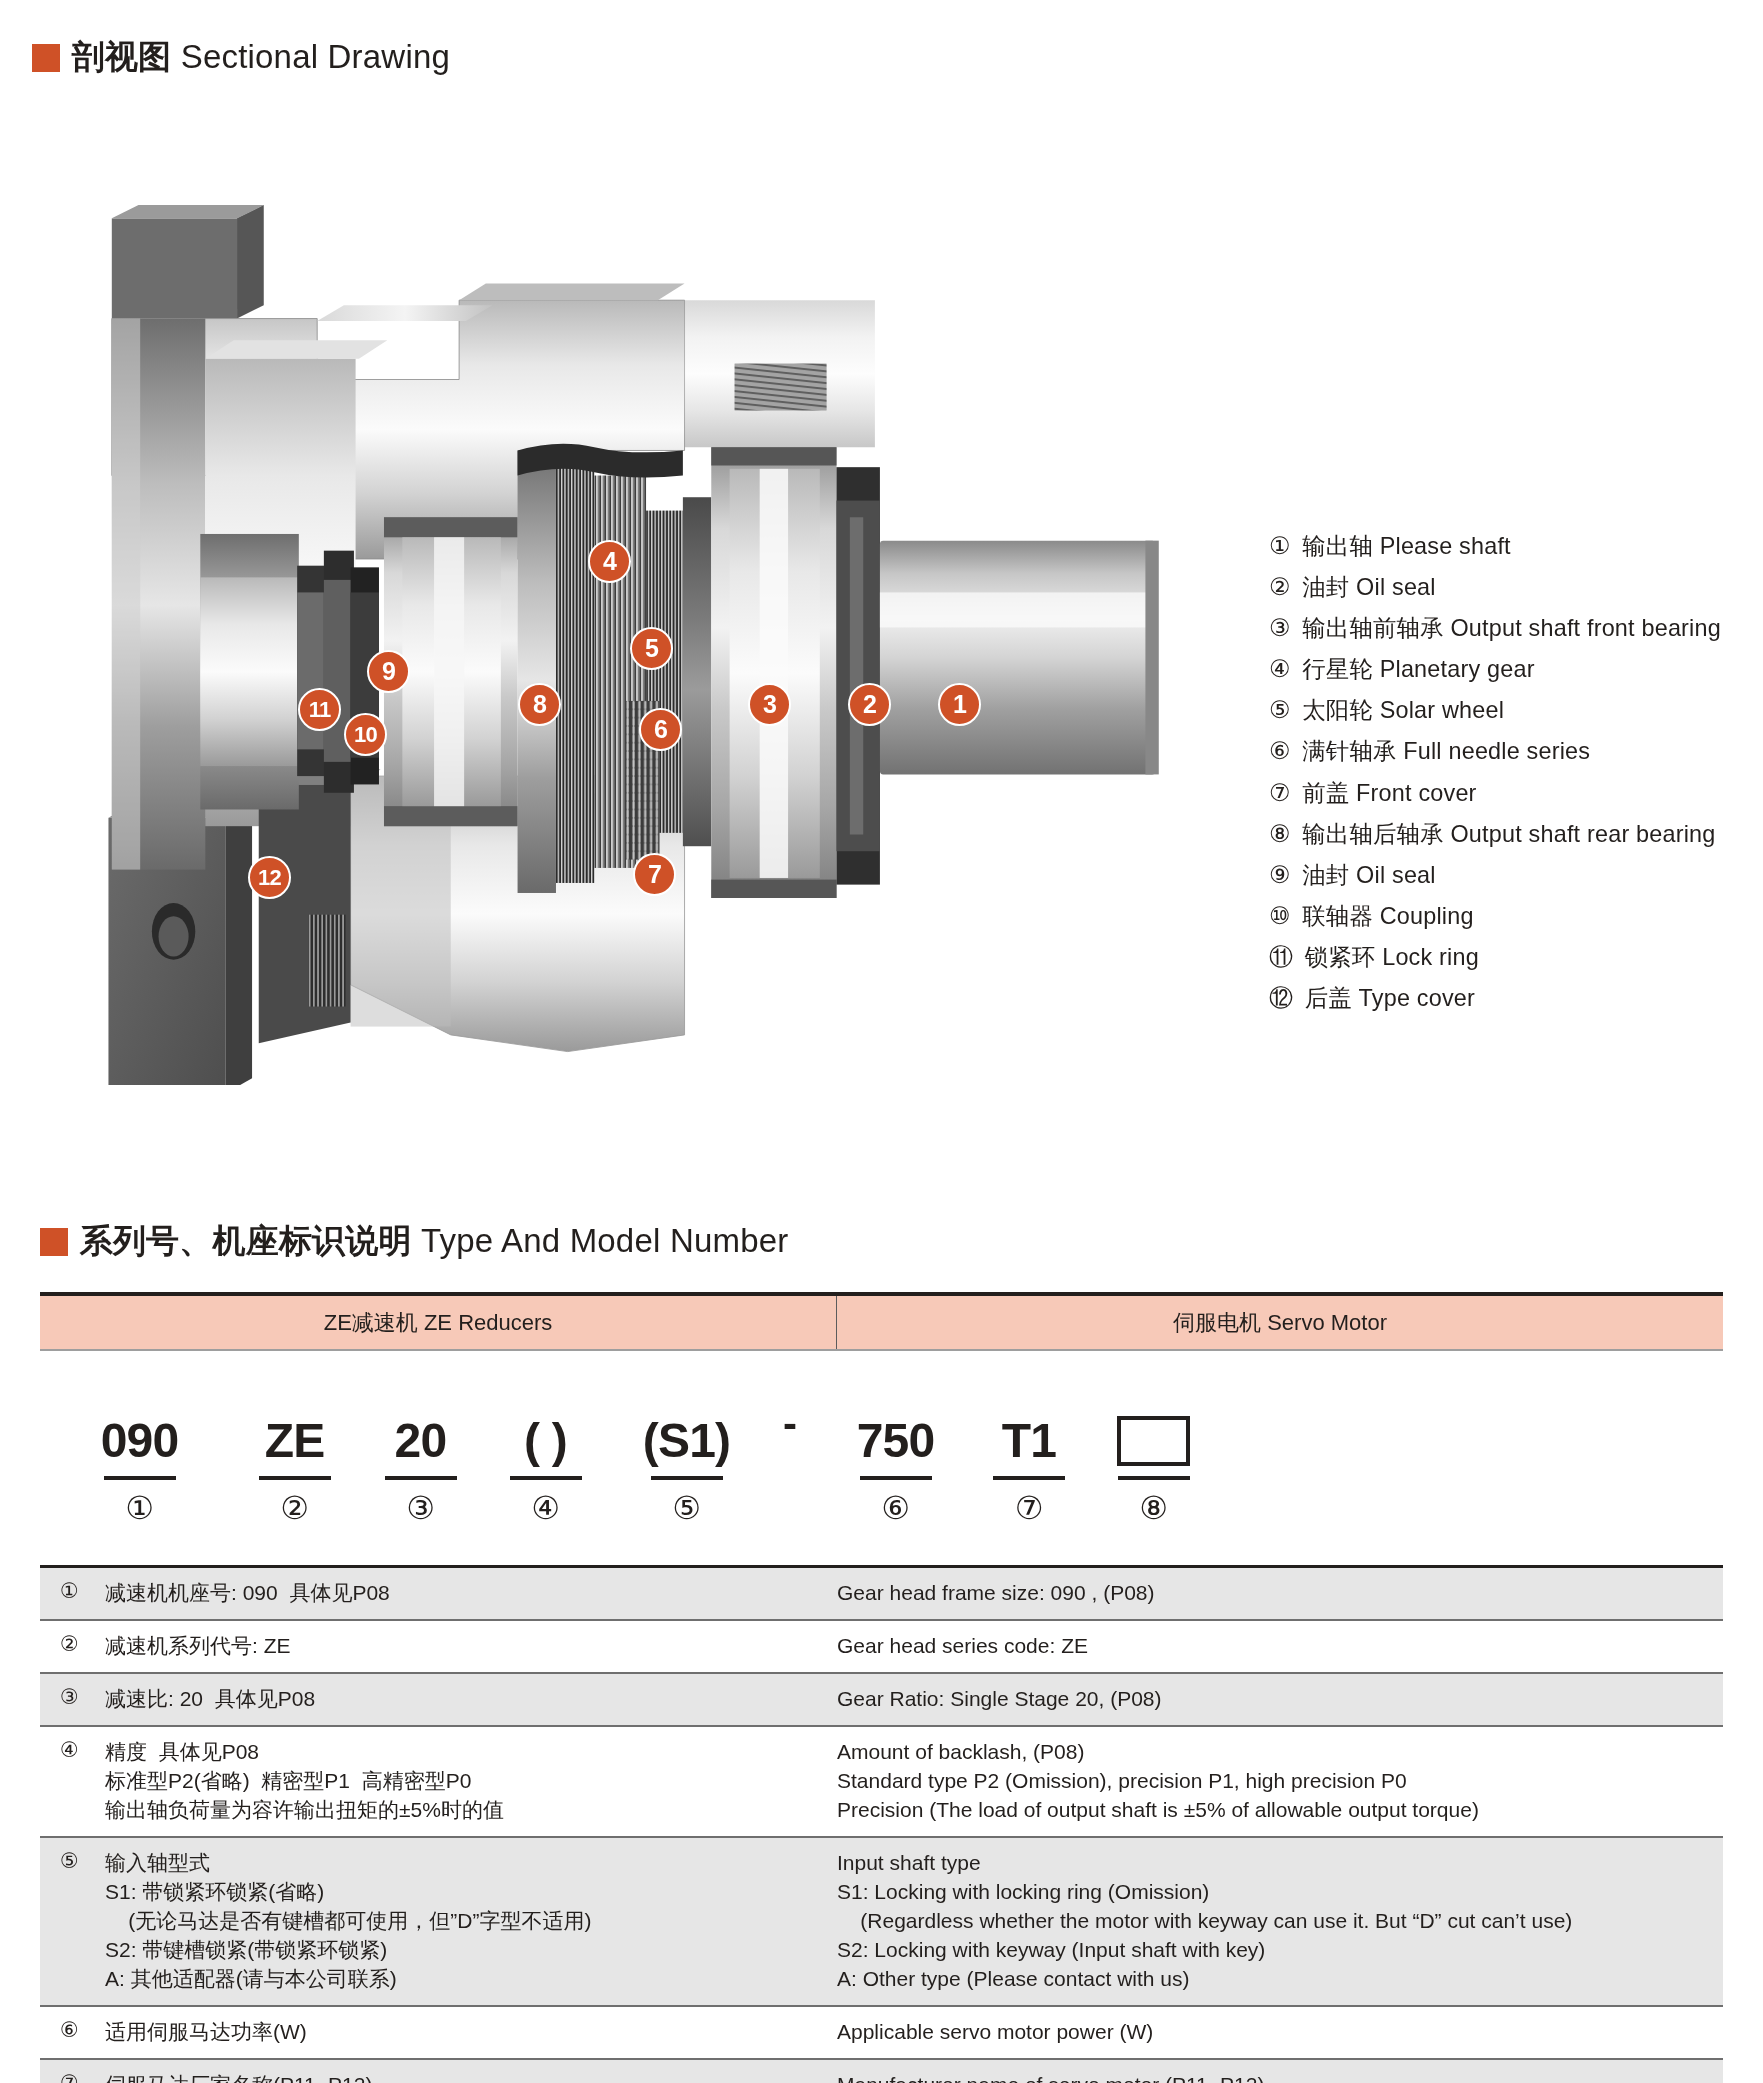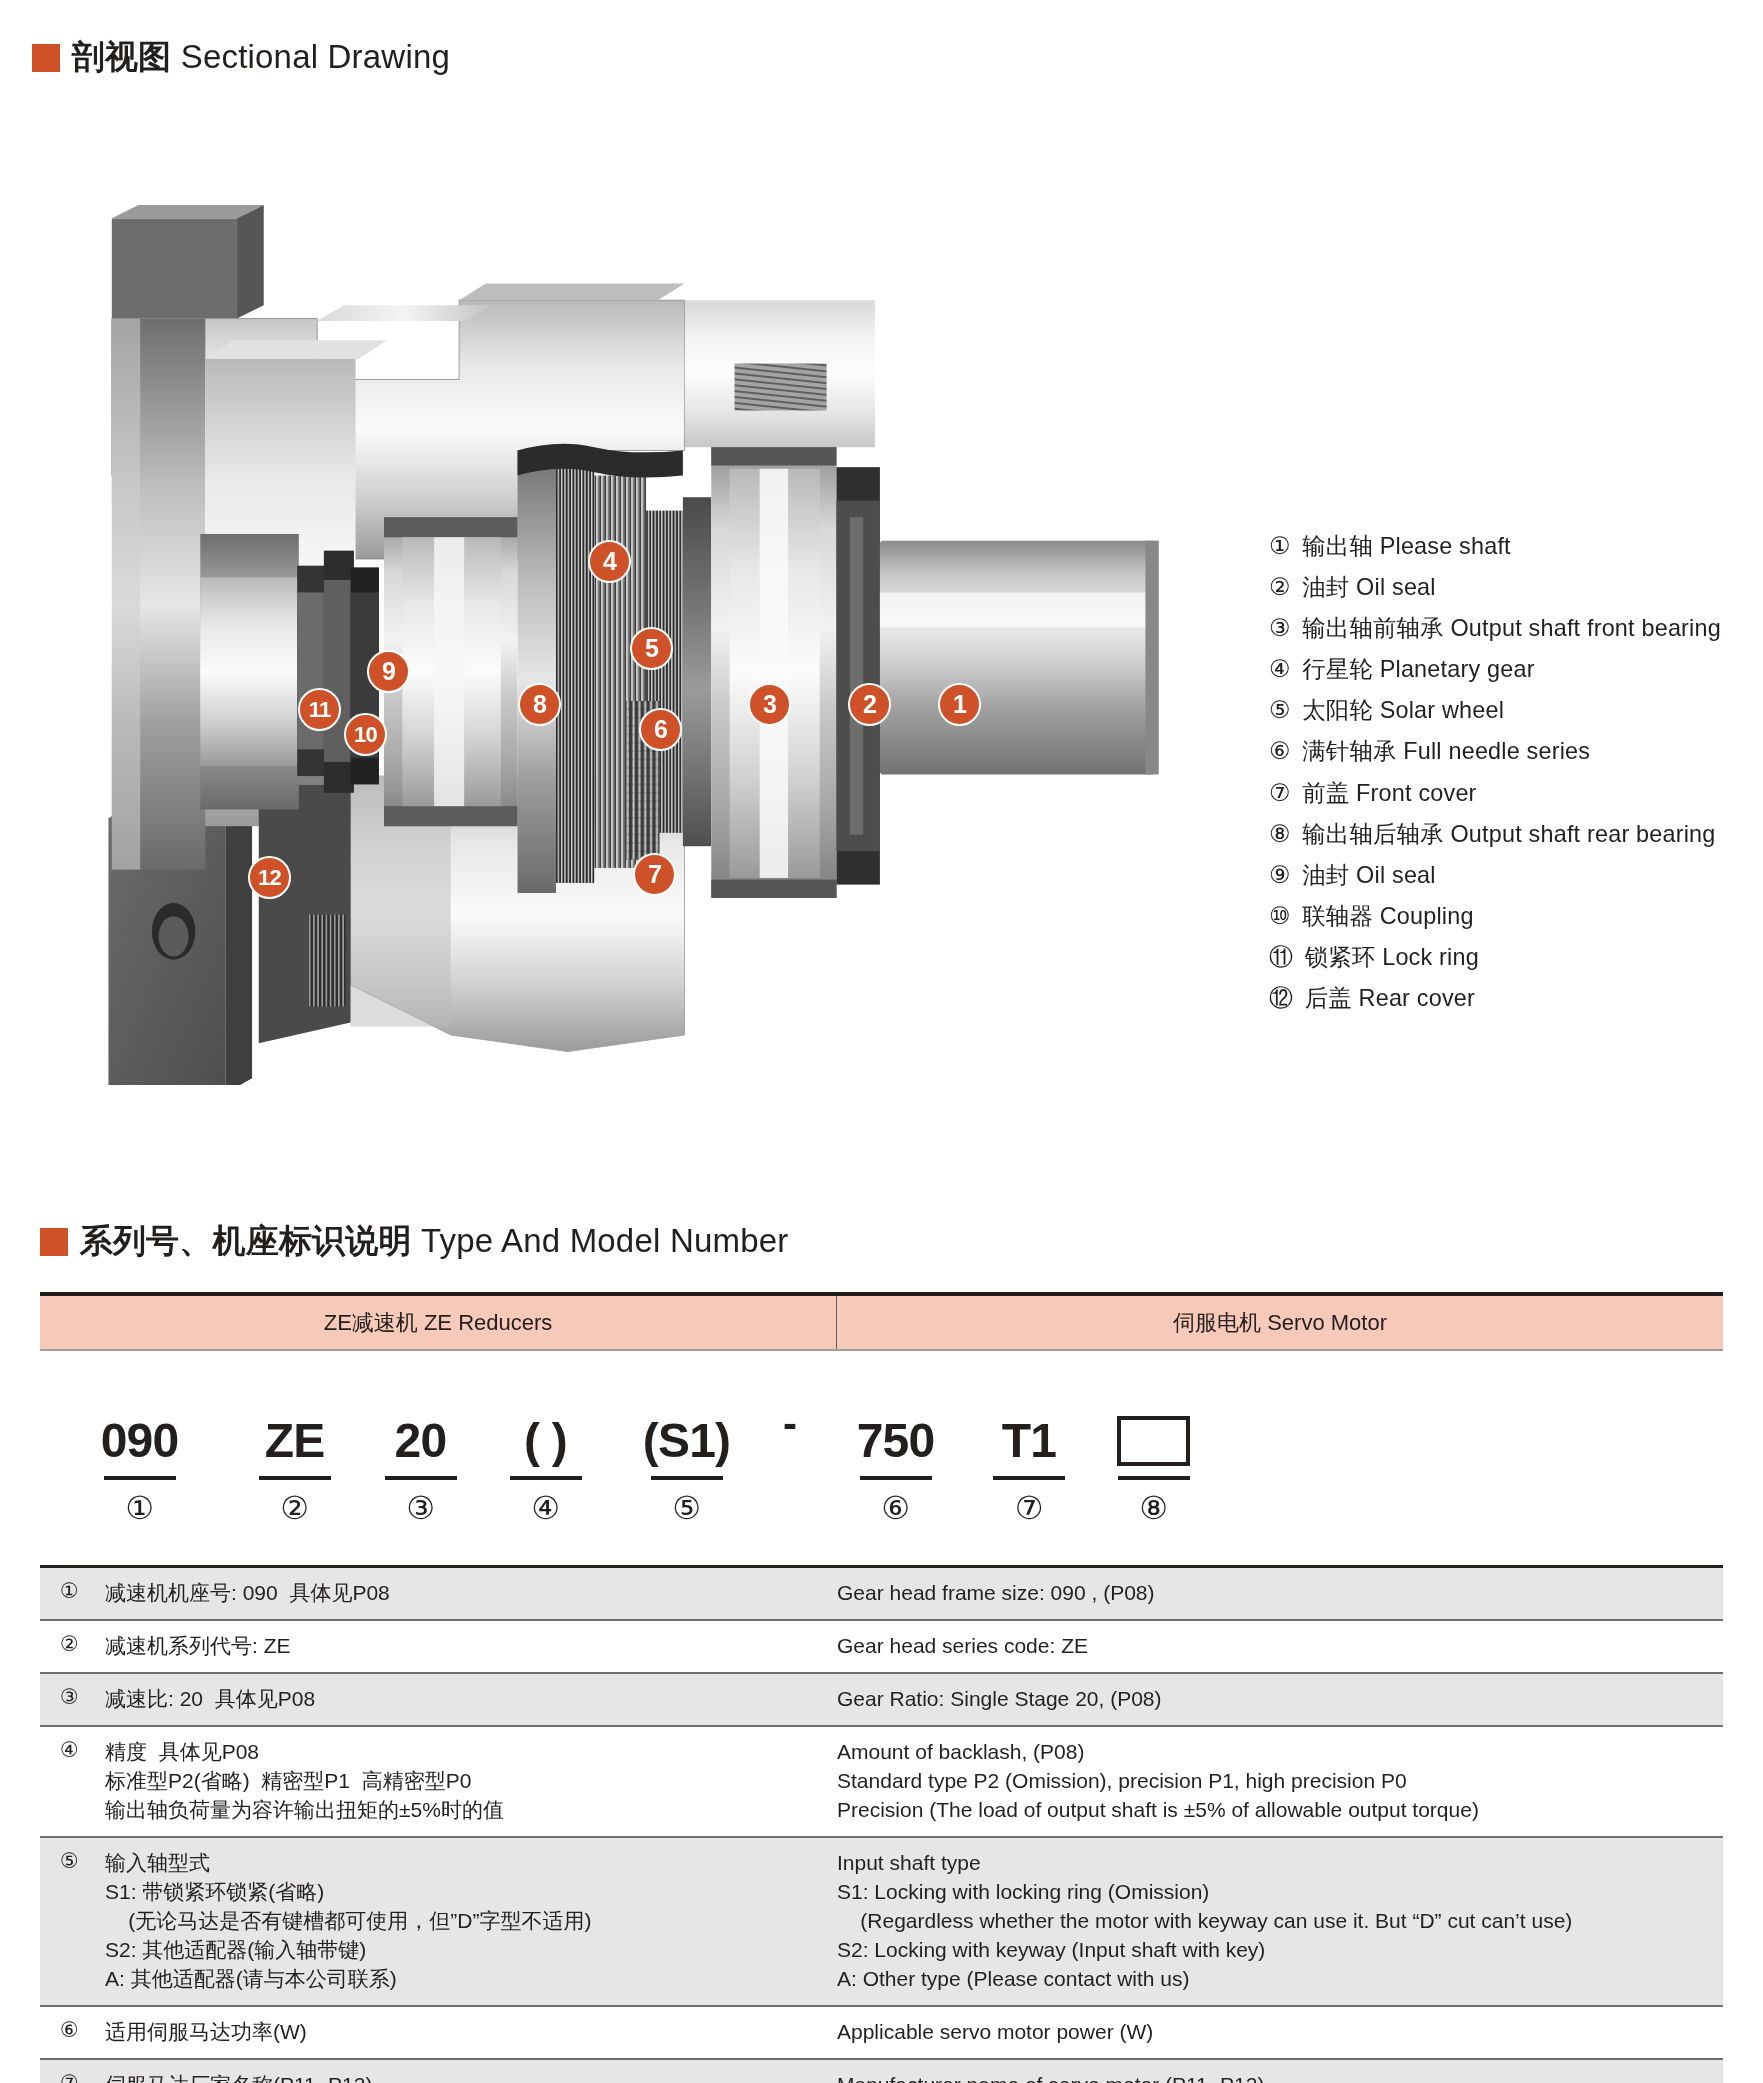--- a/index.html
+++ b/index.html
@@ -415,21 +415,21 @@
   <div class="legend-item">
       <span class="legend-num">⑩</span>
       <span class="legend-txt"><span class="legend-cn">联轴器</span> <span class="legend-en">Coupling</span></span>
     </div>
   <div class="legend-item">
       <span class="legend-num">⑪</span>
       <span class="legend-txt"><span class="legend-cn">锁紧环</span> <span class="legend-en">Lock ring</span></span>
     </div>
   <div class="legend-item">
       <span class="legend-num">⑫</span>
-      <span class="legend-txt"><span class="legend-cn">后盖</span> <span class="legend-en">Rear cover</span></span>
+      <span class="legend-txt"><span class="legend-cn">后盖</span> <span class="legend-en">Type cover</span></span>
     </div>
 </div>
 
 <div class="section-head" id="head-model">
   <div class="sq"></div>
   <div class="head-text"><span class="head-cn">系列号、机座标识说明</span><span class="head-en"> Type And Model Number</span></div>
 </div>
 
 <div id="model-table">
 
@@ -527,21 +527,21 @@
       <div class="line">Precision (The load of output shaft is ±5% of allowable output torque)</div>
     </div>
   </div>
 
   <div class="desc-row shade">
     <div class="desc-num">⑤</div>
     <div class="desc-cn">
       <div class="line">输入轴型式</div>
       <div class="line">S1: 带锁紧环锁紧(省略)</div>
       <div class="line">    (无论马达是否有键槽都可使用，但”D”字型不适用)</div>
-      <div class="line">S2: 其他适配器(输入轴带键)</div>
+      <div class="line">S2: 带键槽锁紧(带锁紧环锁紧)</div>
       <div class="line">A: 其他适配器(请与本公司联系)</div>
     </div>
     <div class="desc-en">
       <div class="line">Input shaft type</div>
       <div class="line">S1: Locking with locking ring (Omission)</div>
       <div class="line">    (Regardless whether the motor with keyway can use it. But “D” cut can’t use)</div>
       <div class="line">S2: Locking with keyway (Input shaft with key)</div>
       <div class="line">A: Other type (Please contact with us)</div>
     </div>
   </div>

